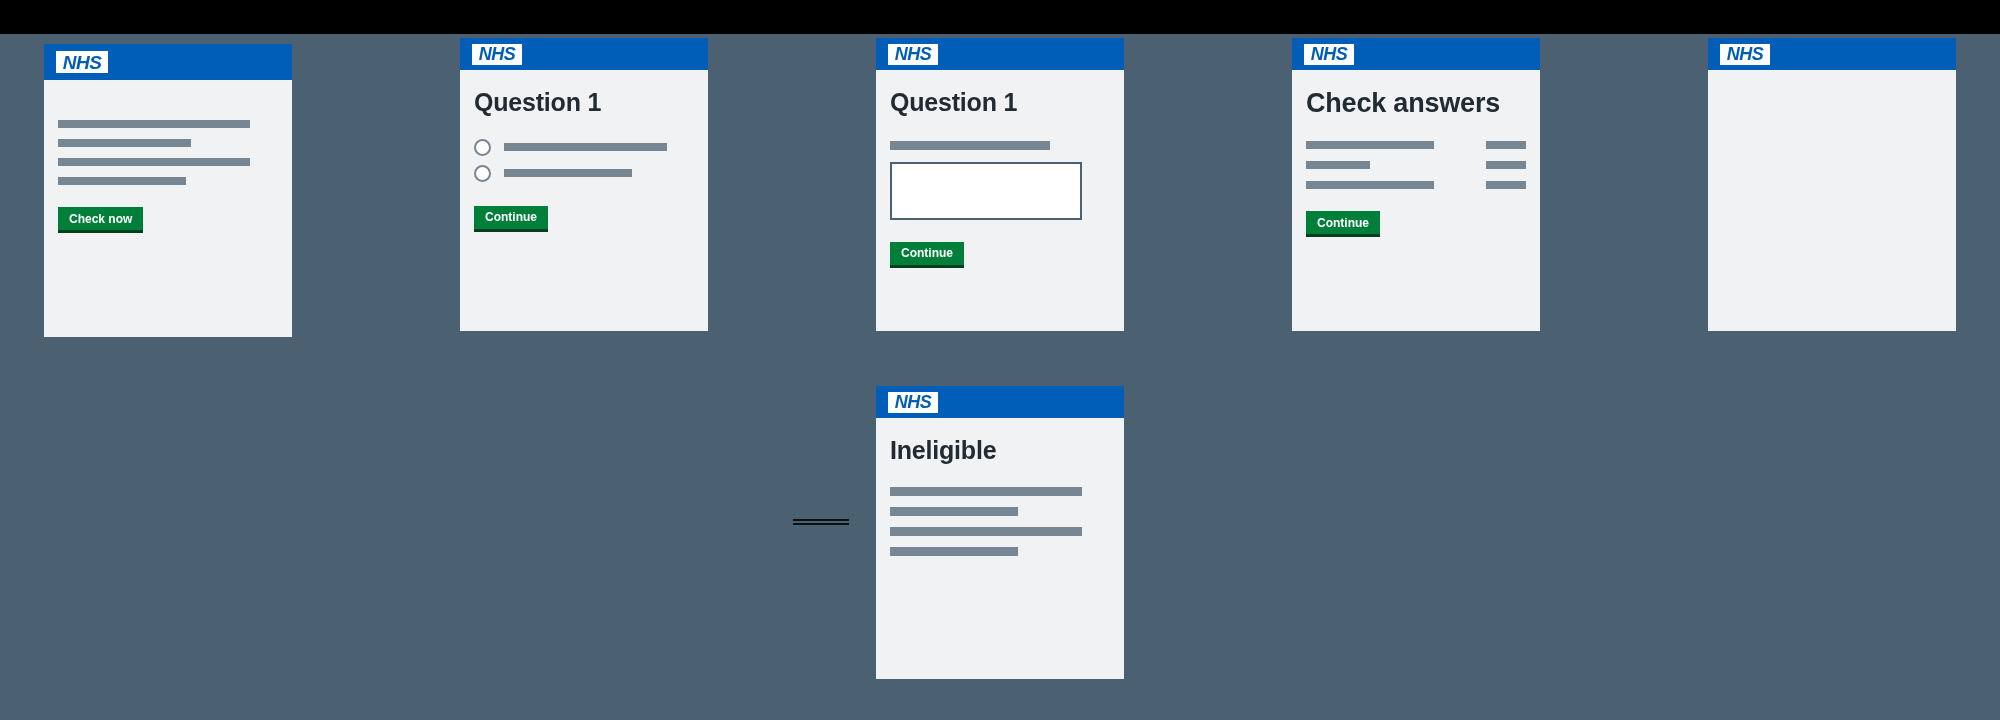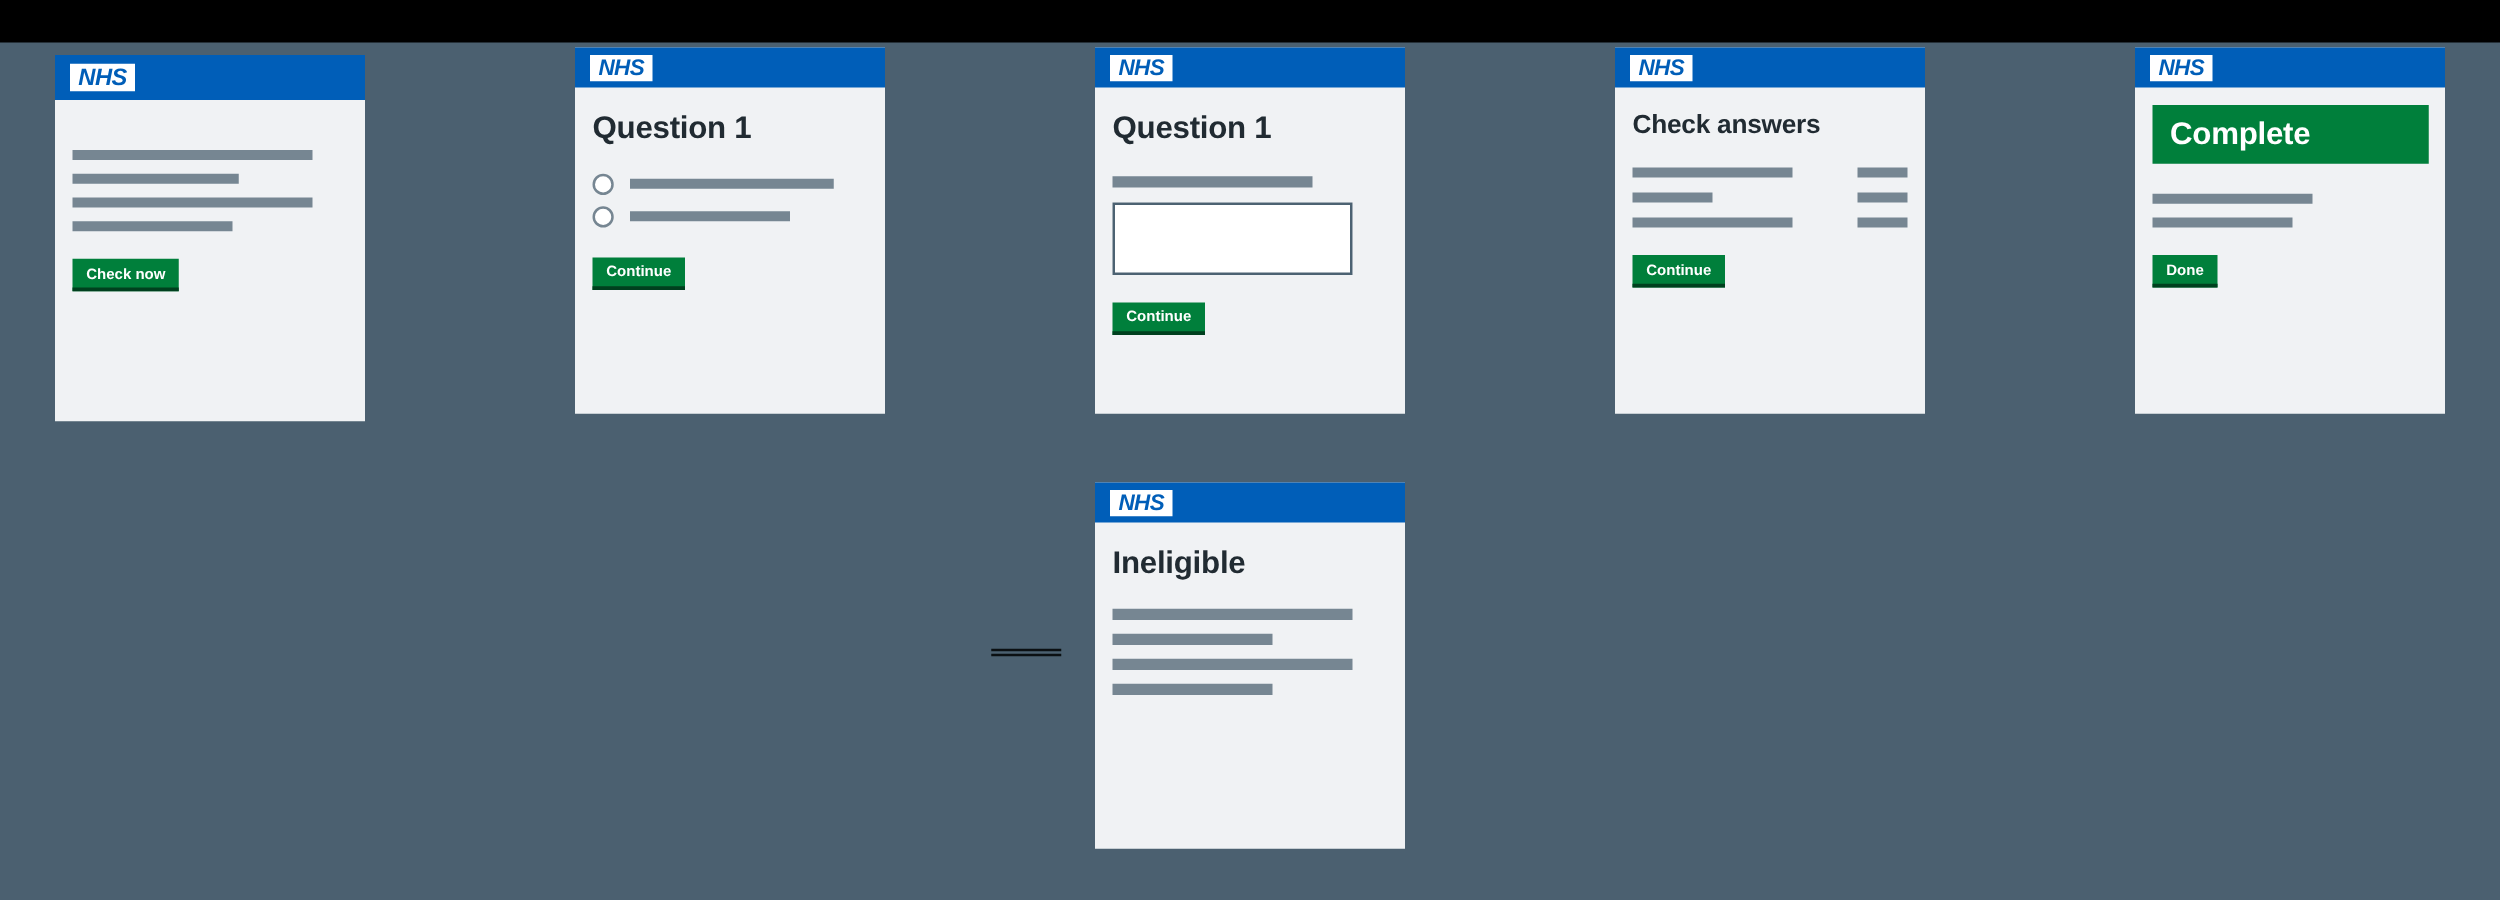--- a/index.html
+++ b/index.html
@@ -228,21 +228,21 @@
 
         <button class="btn-green" style="margin-top:22px; height:26px; padding:0 11px; font-size:12px;">Continue</button>
       </div>
     </div>
 
     <div class="card" style="left:1292px; top:4px; width:248px; height:293px;">
       <div class="card-header" style="height:32px; padding-left:12px;">
         <span class="nhs-logo" style="width:50px; height:21px; font-size:18px;">NHS</span>
       </div>
       <div class="card-body" style="padding:18px 14px 14px 14px;">
-        <h2 class="card-title" style="font-size:21px;">Check answers</h2>
+        <h2 class="card-title" style="font-size:27px;">Check answers</h2>
 
         <div style="margin-top:22px;">
           <div class="ca-row" style="margin-bottom:12px;">
             <span class="bar" style="width:128px; height:8px;"></span>
             <span class="bar" style="width:40px; height:8px;"></span>
           </div>
           <div class="ca-row" style="margin-bottom:12px;">
             <span class="bar" style="width:64px; height:8px;"></span>
             <span class="bar" style="width:40px; height:8px;"></span>
           </div>
@@ -252,32 +252,20 @@
           </div>
         </div>
 
         <button class="btn-green" style="margin-top:22px; height:26px; padding:0 11px; font-size:12px;">Continue</button>
       </div>
     </div>
 
     <div class="card" style="left:1708px; top:4px; width:248px; height:293px;">
       <div class="card-header" style="height:32px; padding-left:12px;">
         <span class="nhs-logo" style="width:50px; height:21px; font-size:18px;">NHS</span>
-      </div>
-      <div class="card-body" style="padding:14px 14px 14px 14px;">
-        <div class="panel-green" style="width:221px; height:47px; padding-left:14px;">
-          <h2 class="card-title" style="font-size:25px;">Complete</h2>
-        </div>
-
-        <div style="margin-top:24px;">
-          <span class="bar" style="width:128px; height:8px; margin-bottom:11px;"></span>
-          <span class="bar" style="width:112px; height:8px;"></span>
-        </div>
-
-        <button class="btn-green" style="margin-top:22px; height:26px; padding:0 11px; font-size:12px;">Done</button>
       </div>
     </div>
 
     <div class="connector" style="left:793px; top:485px; width:56px; height:8px;">
       <i style="height:2px;"></i>
       <i style="height:2px; margin-top:2px;"></i>
     </div>
 
     <div class="card" style="left:876px; top:352px; width:248px; height:293px;">
       <div class="card-header" style="height:32px; padding-left:12px;">

